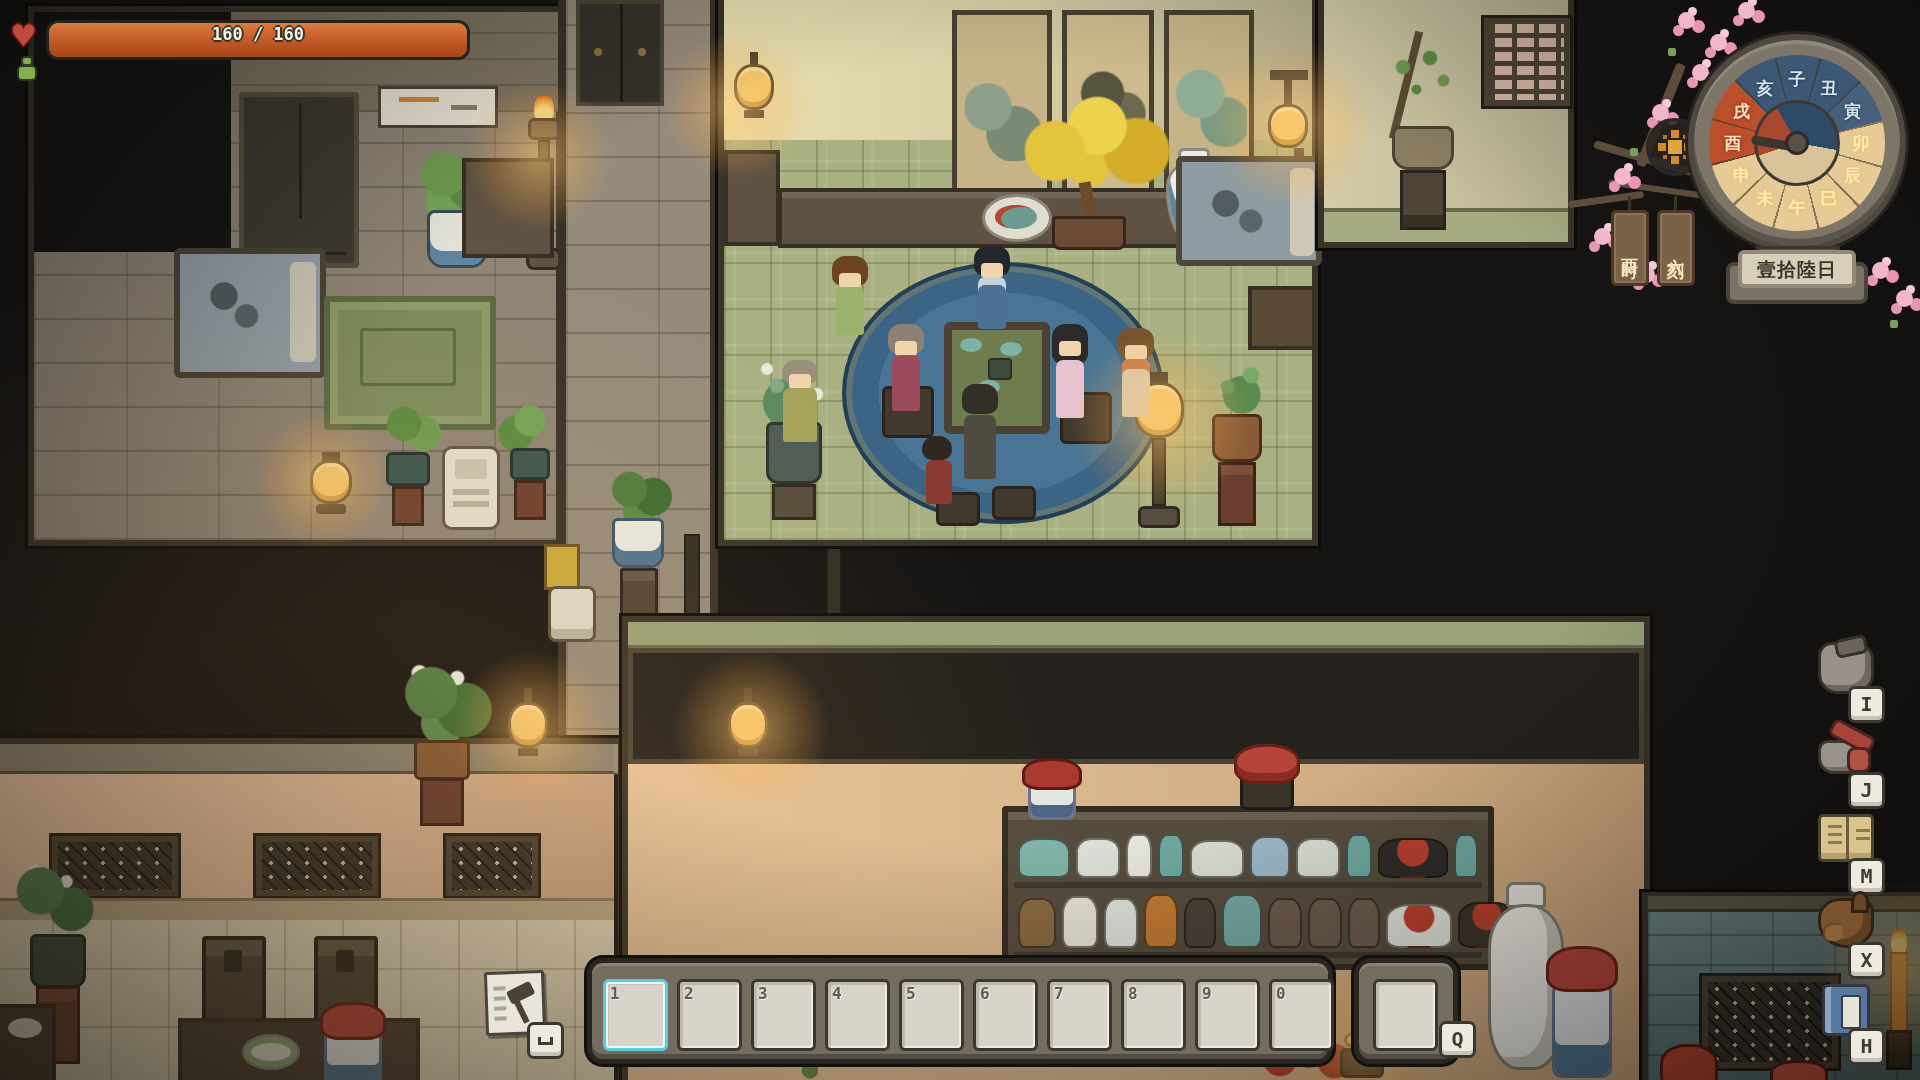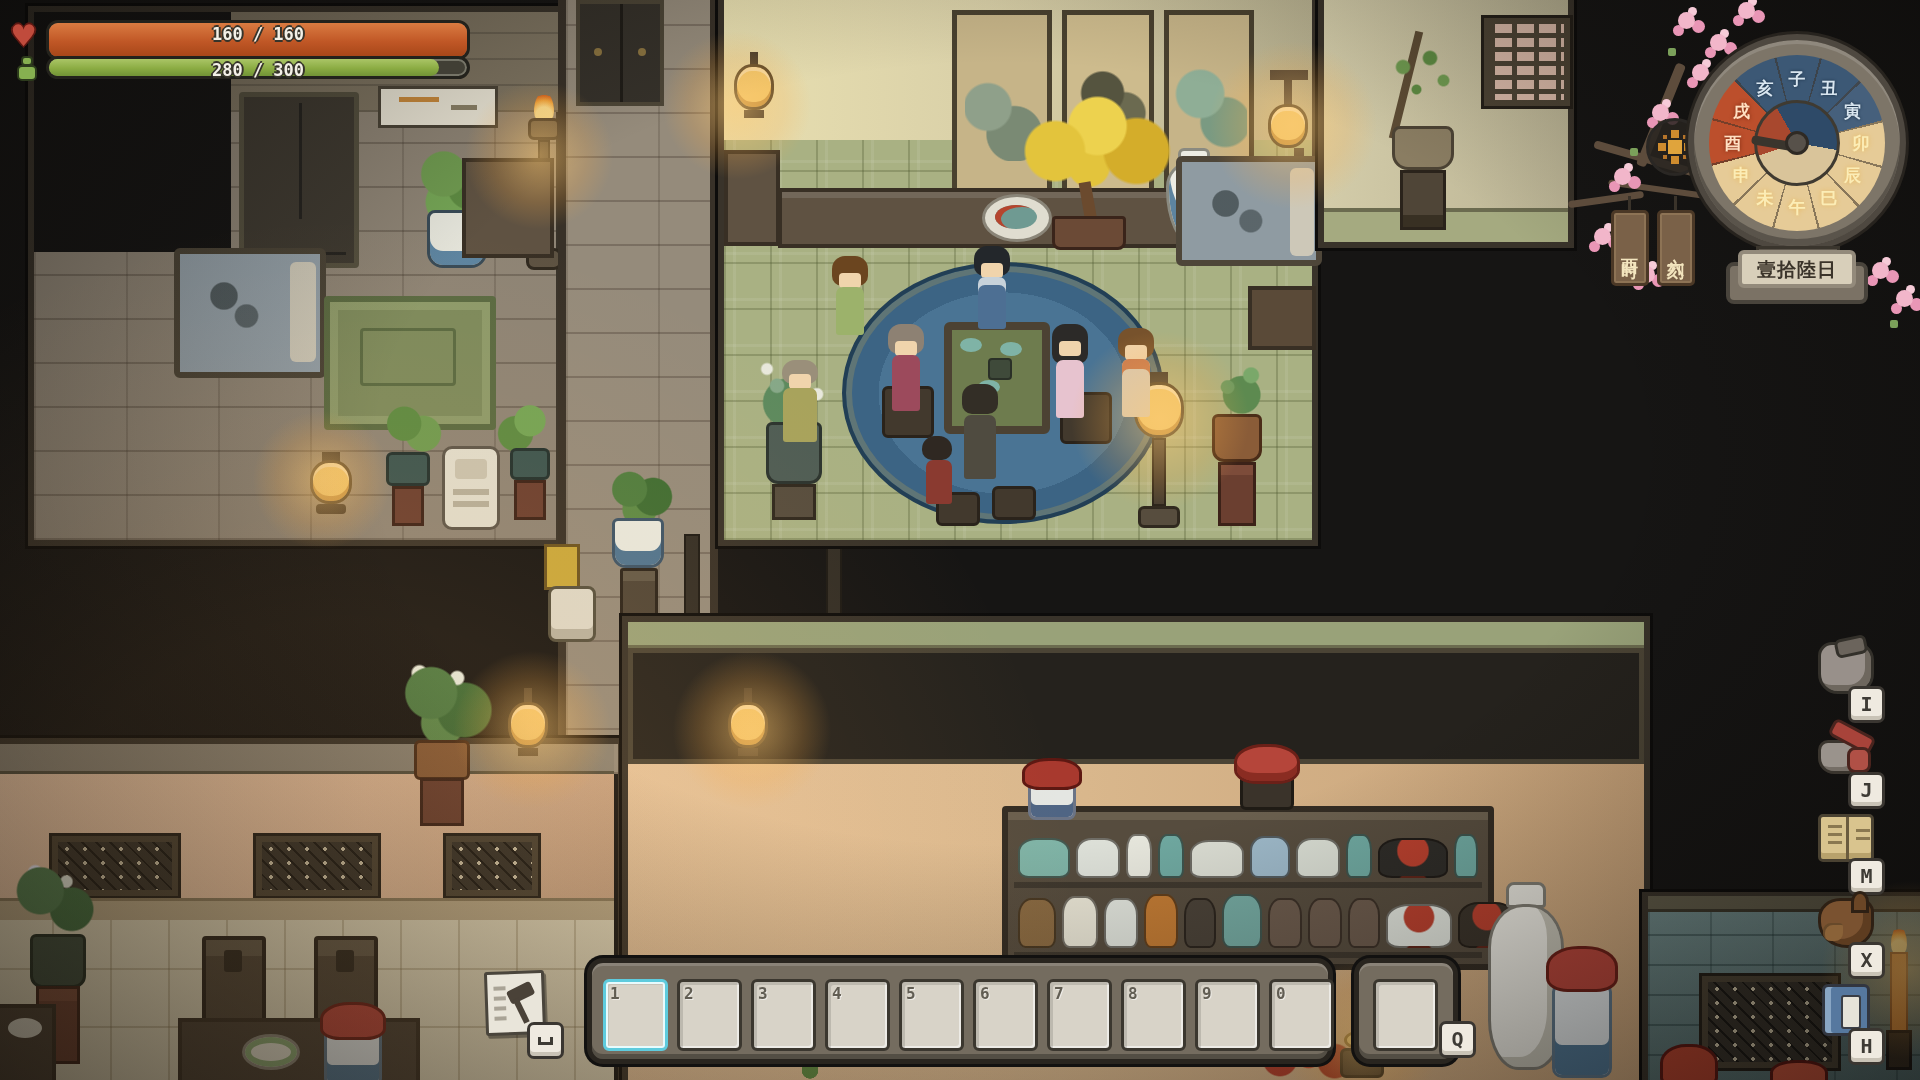--- a/index.html
+++ b/index.html
@@ -442,24 +442,20 @@
   <div style="left:8px;top:12px;width:480px;height:80px;">
     <span style="left:2px;top:6px;font-size:30px;color:#c04b3c;text-shadow:0 2px 0 #5d1812,2px 0 0 #5d1812,-2px 0 0 #5d1812,0 -2px 0 #5d1812;">♥</span>
     <div style="left:6px;top:44px;width:26px;height:30px;">
       <div style="left:7px;top:0;width:12px;height:10px;background:#86b050;border:2px solid #2c3a1c;border-radius:4px;"></div>
       <div style="left:3px;top:9px;width:20px;height:16px;background:#86b050;border:2px solid #2c3a1c;border-radius:5px;"></div>
     </div>
     <div class="bar" style="left:38px;top:8px;">
       <div class="fill hp" style="width: 100%;"></div>
       <div class="bartext">160 / 160</div>
     </div>
-    <div class="bar" style="left:38px;top:44px;height:23px;">
-      <div class="fill st" style="width: 93.3333%;"></div>
-      <div class="bartext">280 / 300</div>
-    </div>
   </div>
 
   <div style="left:1560px;top:0;width:360px;height:320px;">
 
     <div class="branch" style="left:32px;top:156px;width:116px;height:8px;transform:rotate(16deg);"></div>
     <div class="branch" style="left:8px;top:196px;width:76px;height:7px;transform:rotate(-8deg);"></div>
     <div class="branch" style="left:48px;top:186px;width:96px;height:6px;transform:rotate(8deg);"></div>
     <div class="branch" style="left:96px;top:60px;width:10px;height:110px;transform:rotate(22deg);"></div>
     <span class="bloom" style="left:118px;top:12px;"></span>
     <span class="bloom" style="left:150px;top:34px;"></span>

